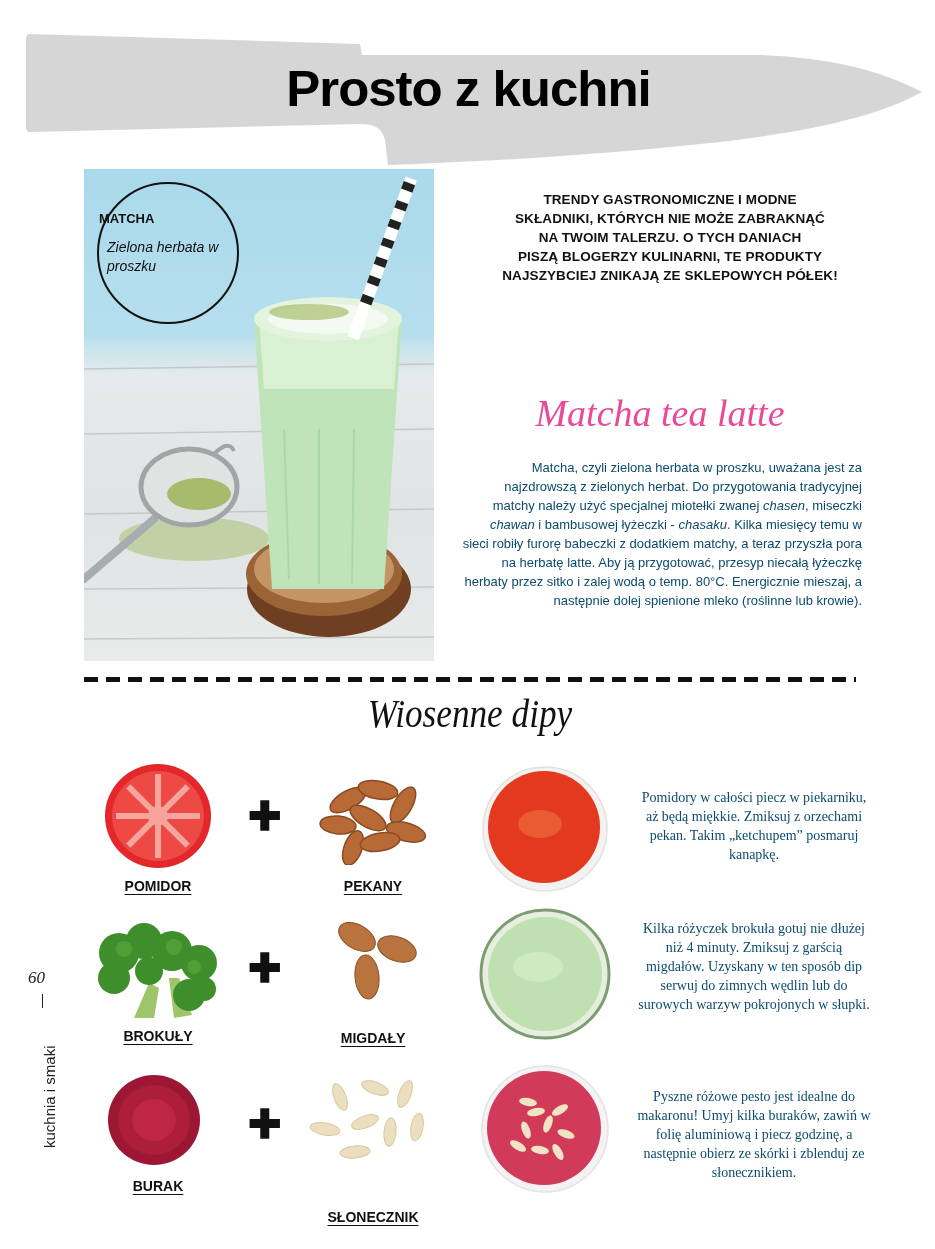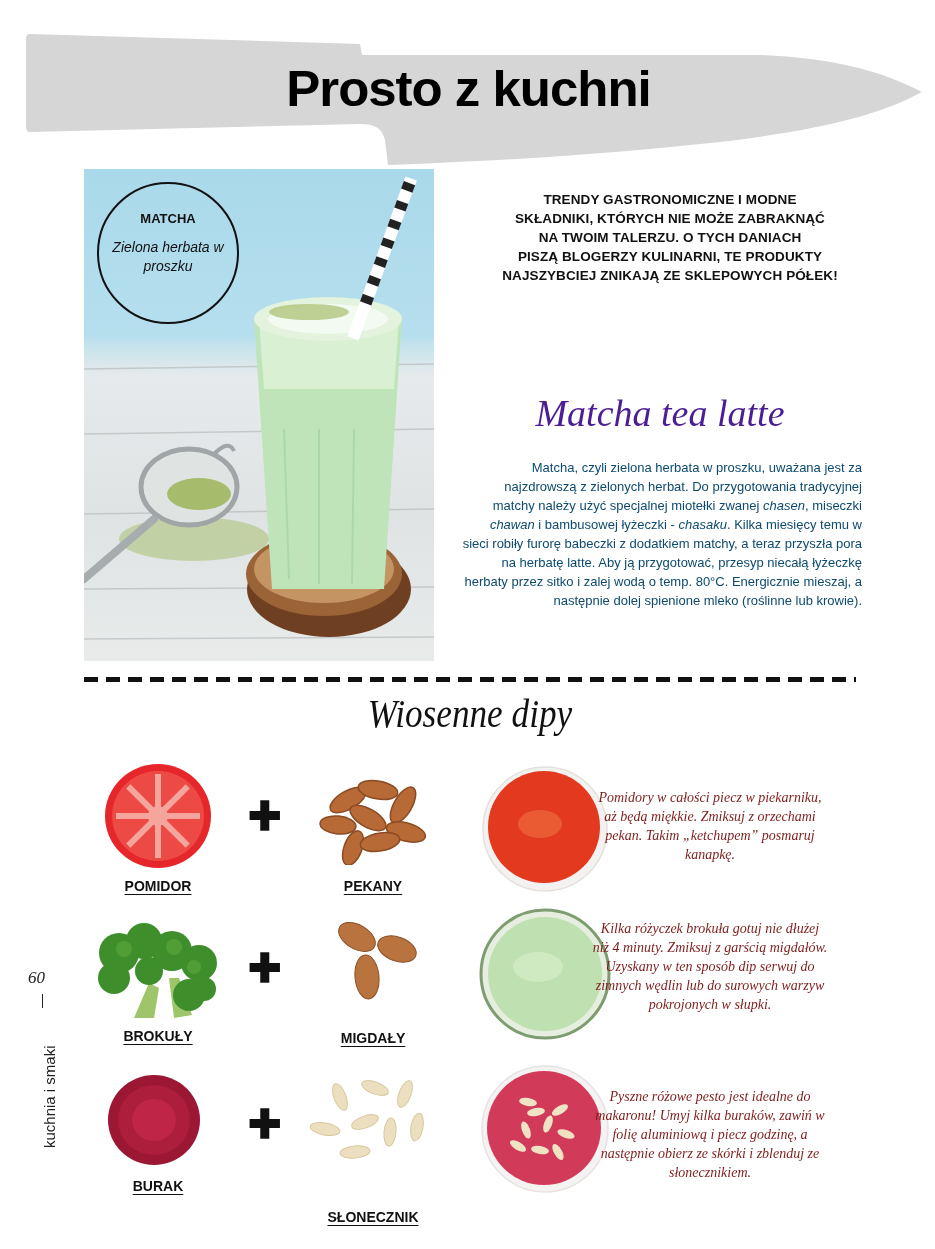--- a/index.html
+++ b/index.html
@@ -16,33 +16,33 @@
   }
 
   
   .photo {
     position: absolute; left: 84px; top: 169px; width: 350px; height: 492px; overflow: hidden;
     background: linear-gradient(#a9d9ea 0%, #b6dfee 34%, #c6e3ec 36%, #e6eaec 42%, #dfe3e4 70%, #e8ebea 100%);
   }
   .photo svg { position: absolute; left: 0; top: 0; }
   .badge {
     position: absolute; left: 97px; top: 182px; width: 142px; height: 142px; border: 2px solid #111;
-    border-radius: 50%; text-align: center;
+    border-radius: 50%; text-align: left;
   }
   .badge-title { display: block; margin-top: 27px; font-weight: 700; font-size: 13px; font-family: "Liberation Sans", sans-serif; }
   .badge-sub { display: block; margin-top: 12px; font-style: italic; font-size: 14px; line-height: 19px; font-family: "Liberation Sans", sans-serif; padding: 0 8px; }
 
   
   .intro {
     position: absolute; left: 470px; top: 190px; width: 400px; text-align: center;
     font-family: "Liberation Sans", sans-serif; font-weight: 700; font-size: 13.5px; line-height: 19px; letter-spacing: 0.1px;
   }
   .matcha-title {
     position: absolute; left: 470px; top: 391px; width: 380px; text-align: center;
-    font-family: "Liberation Serif", serif; font-style: italic; font-size: 38px; color: #4c1d95;
+    font-family: "Liberation Serif", serif; font-style: italic; font-size: 38px; color: #ec4899;
   }
   .matcha-body {
     position: absolute; left: 462px; top: 458px; width: 400px; text-align: right;
     font-family: "Liberation Sans", sans-serif; font-size: 13px; line-height: 19px; color: #0c4a6e;
   }
   .matcha-body i { font-style: italic; }
 
   .divider {
     position: absolute; left: 84px; top: 677px; width: 772px; height: 5px;
     background: repeating-linear-gradient(90deg, #111 0 14px, transparent 14px 22px);
@@ -55,22 +55,22 @@
 
   
   .row { position: absolute; left: 0; width: 935px; }
   .ing { position: absolute; }
   .ing-label {
     position: absolute; text-align: center; font-family: "Liberation Sans", sans-serif; font-weight: 700;
     font-size: 14px; text-decoration: underline; text-underline-offset: 3px; color: #111; width: 160px;
   }
   .plus { position: absolute; font-family: "Liberation Sans", sans-serif; font-weight: 900; font-size: 40px; line-height: 40px; color: #111; }
   .dip-desc {
-    position: absolute; left: 592px; width: 236px; text-align: center;
-    font-family: "Liberation Serif", serif; font-style: italic; font-size: 14px; line-height: 19px; color: #7f1d1d;
+    position: absolute; left: 636px; width: 236px; text-align: center;
+    font-family: "Liberation Serif", serif; font-size: 14px; line-height: 19px; color: #0c4a6e;
   }
 
   .side-num { position: absolute; left: 28px; top: 968px; font-family: "Liberation Serif", serif; font-style: italic; font-size: 17px; color: #222; }
   .side-bar { position: absolute; left: 42px; top: 994px; width: 1px; height: 14px; background: #222; }
   .side-label {
     position: absolute; left: 41px; top: 1148px; transform: rotate(-90deg); transform-origin: left top;
     font-family: "Liberation Sans", sans-serif; font-size: 15px; color: #222; white-space: nowrap;
   }
 </style>
 </head>

